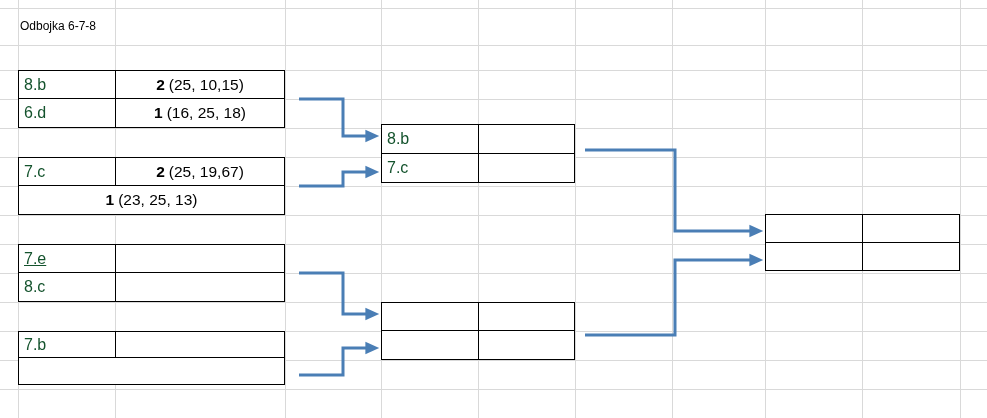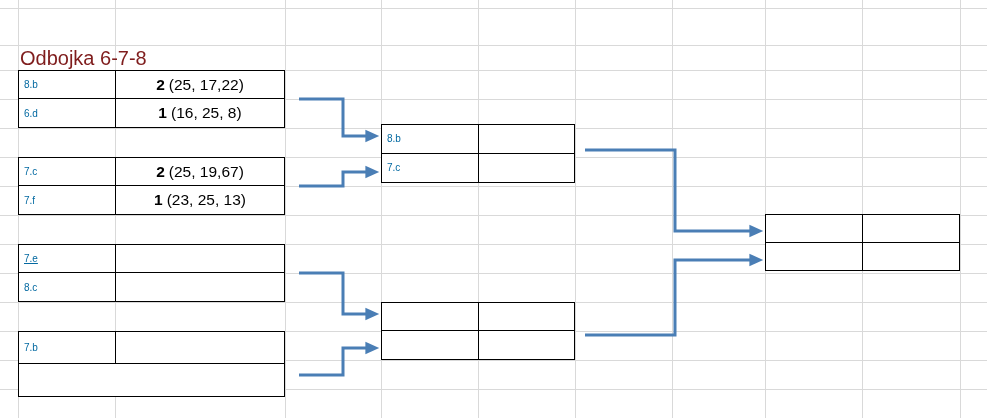--- a/index.html
+++ b/index.html
@@ -45,22 +45,22 @@
     height: 50%;
   }
   .match-row.top {
     border-bottom: 1.6px solid #000000;
   }
   .cell-team {
     box-sizing: border-box;
     display: flex;
     align-items: center;
     padding-left: 5px;
-    font-size: 10px;
-    color: #0369a1;
+    font-size: 16px;
+    color: #14532d;
     border-right: 1.6px solid #000000;
     overflow: hidden;
     white-space: nowrap;
   }
   .cell-score {
     box-sizing: border-box;
     flex: 1;
     display: flex;
     align-items: center;
     justify-content: center;
@@ -69,24 +69,23 @@
     overflow: hidden;
     white-space: nowrap;
   }
   .cell-score .wins {
     font-weight: bold;
     margin-right: 4px;
   }
   
   #page-title {
     position: absolute;
-    font-size: 20px;
-    color: #7f1d1d;
+    font-size: 12px;
+    color: #000000;
     white-space: nowrap;
-    margin-top: 28px;
   }
   
   #connectors {
     position: absolute;
     left: 0;
     top: 0;
     width: 987px;
     height: 418px;
     pointer-events: none;
   }
@@ -140,58 +139,57 @@
         <polyline points="585,335 675,335 675,260 756,260" fill="none" stroke="#4A7EB5" stroke-width="3" marker-end="url(#arrowhead)"></polyline>
       </g>
   </svg>
 
   <div id="matches-layer">
       <div class="match" style="left: 18px; top: 70px; width: 267px; height: 58px;">
         <div class="match-row top">
           <div class="cell-team" style="width: 97px;">8.b</div>
           <div class="cell-score">
             <span class="wins">2</span>
-            <span>(25, 17,22)</span>
+            <span>(25, 10,15)</span>
           </div>
         </div>
         <div class="match-row">
           <div class="cell-team" style="width: 97px;">6.d</div>
           <div class="cell-score">
             <span class="wins">1</span>
-            <span>(16, 25, 8)</span>
+            <span>(16, 25, 18)</span>
           </div>
         </div>
       </div>
       <div class="match" style="left: 18px; top: 157px; width: 267px; height: 58px;">
         <div class="match-row top">
           <div class="cell-team" style="width: 97px;">7.c</div>
           <div class="cell-score">
             <span class="wins">2</span>
             <span>(25, 19,67)</span>
           </div>
         </div>
         <div class="match-row">
-          <div class="cell-team" style="width: 97px;">7.f</div>
           <div class="cell-score">
             <span class="wins">1</span>
             <span>(23, 25, 13)</span>
           </div>
         </div>
       </div>
       <div class="match" style="left: 18px; top: 244px; width: 267px; height: 58px;">
         <div class="match-row top">
           <div class="cell-team" style="width: 97px; text-decoration: underline;">7.e</div>
           <div class="cell-score"></div>
         </div>
         <div class="match-row">
           <div class="cell-team" style="width: 97px;">8.c</div>
           <div class="cell-score"></div>
         </div>
       </div>
-      <div class="match" style="left: 18px; top: 331px; width: 267px; height: 66px;">
+      <div class="match" style="left: 18px; top: 331px; width: 267px; height: 54px;">
         <div class="match-row top">
           <div class="cell-team" style="width: 97px;">7.b</div>
           <div class="cell-score"></div>
         </div>
         <div class="match-row">
           <div class="cell-score"></div>
         </div>
       </div>
       <div class="match" style="left: 381px; top: 124px; width: 194px; height: 59px;">
         <div class="match-row top">

